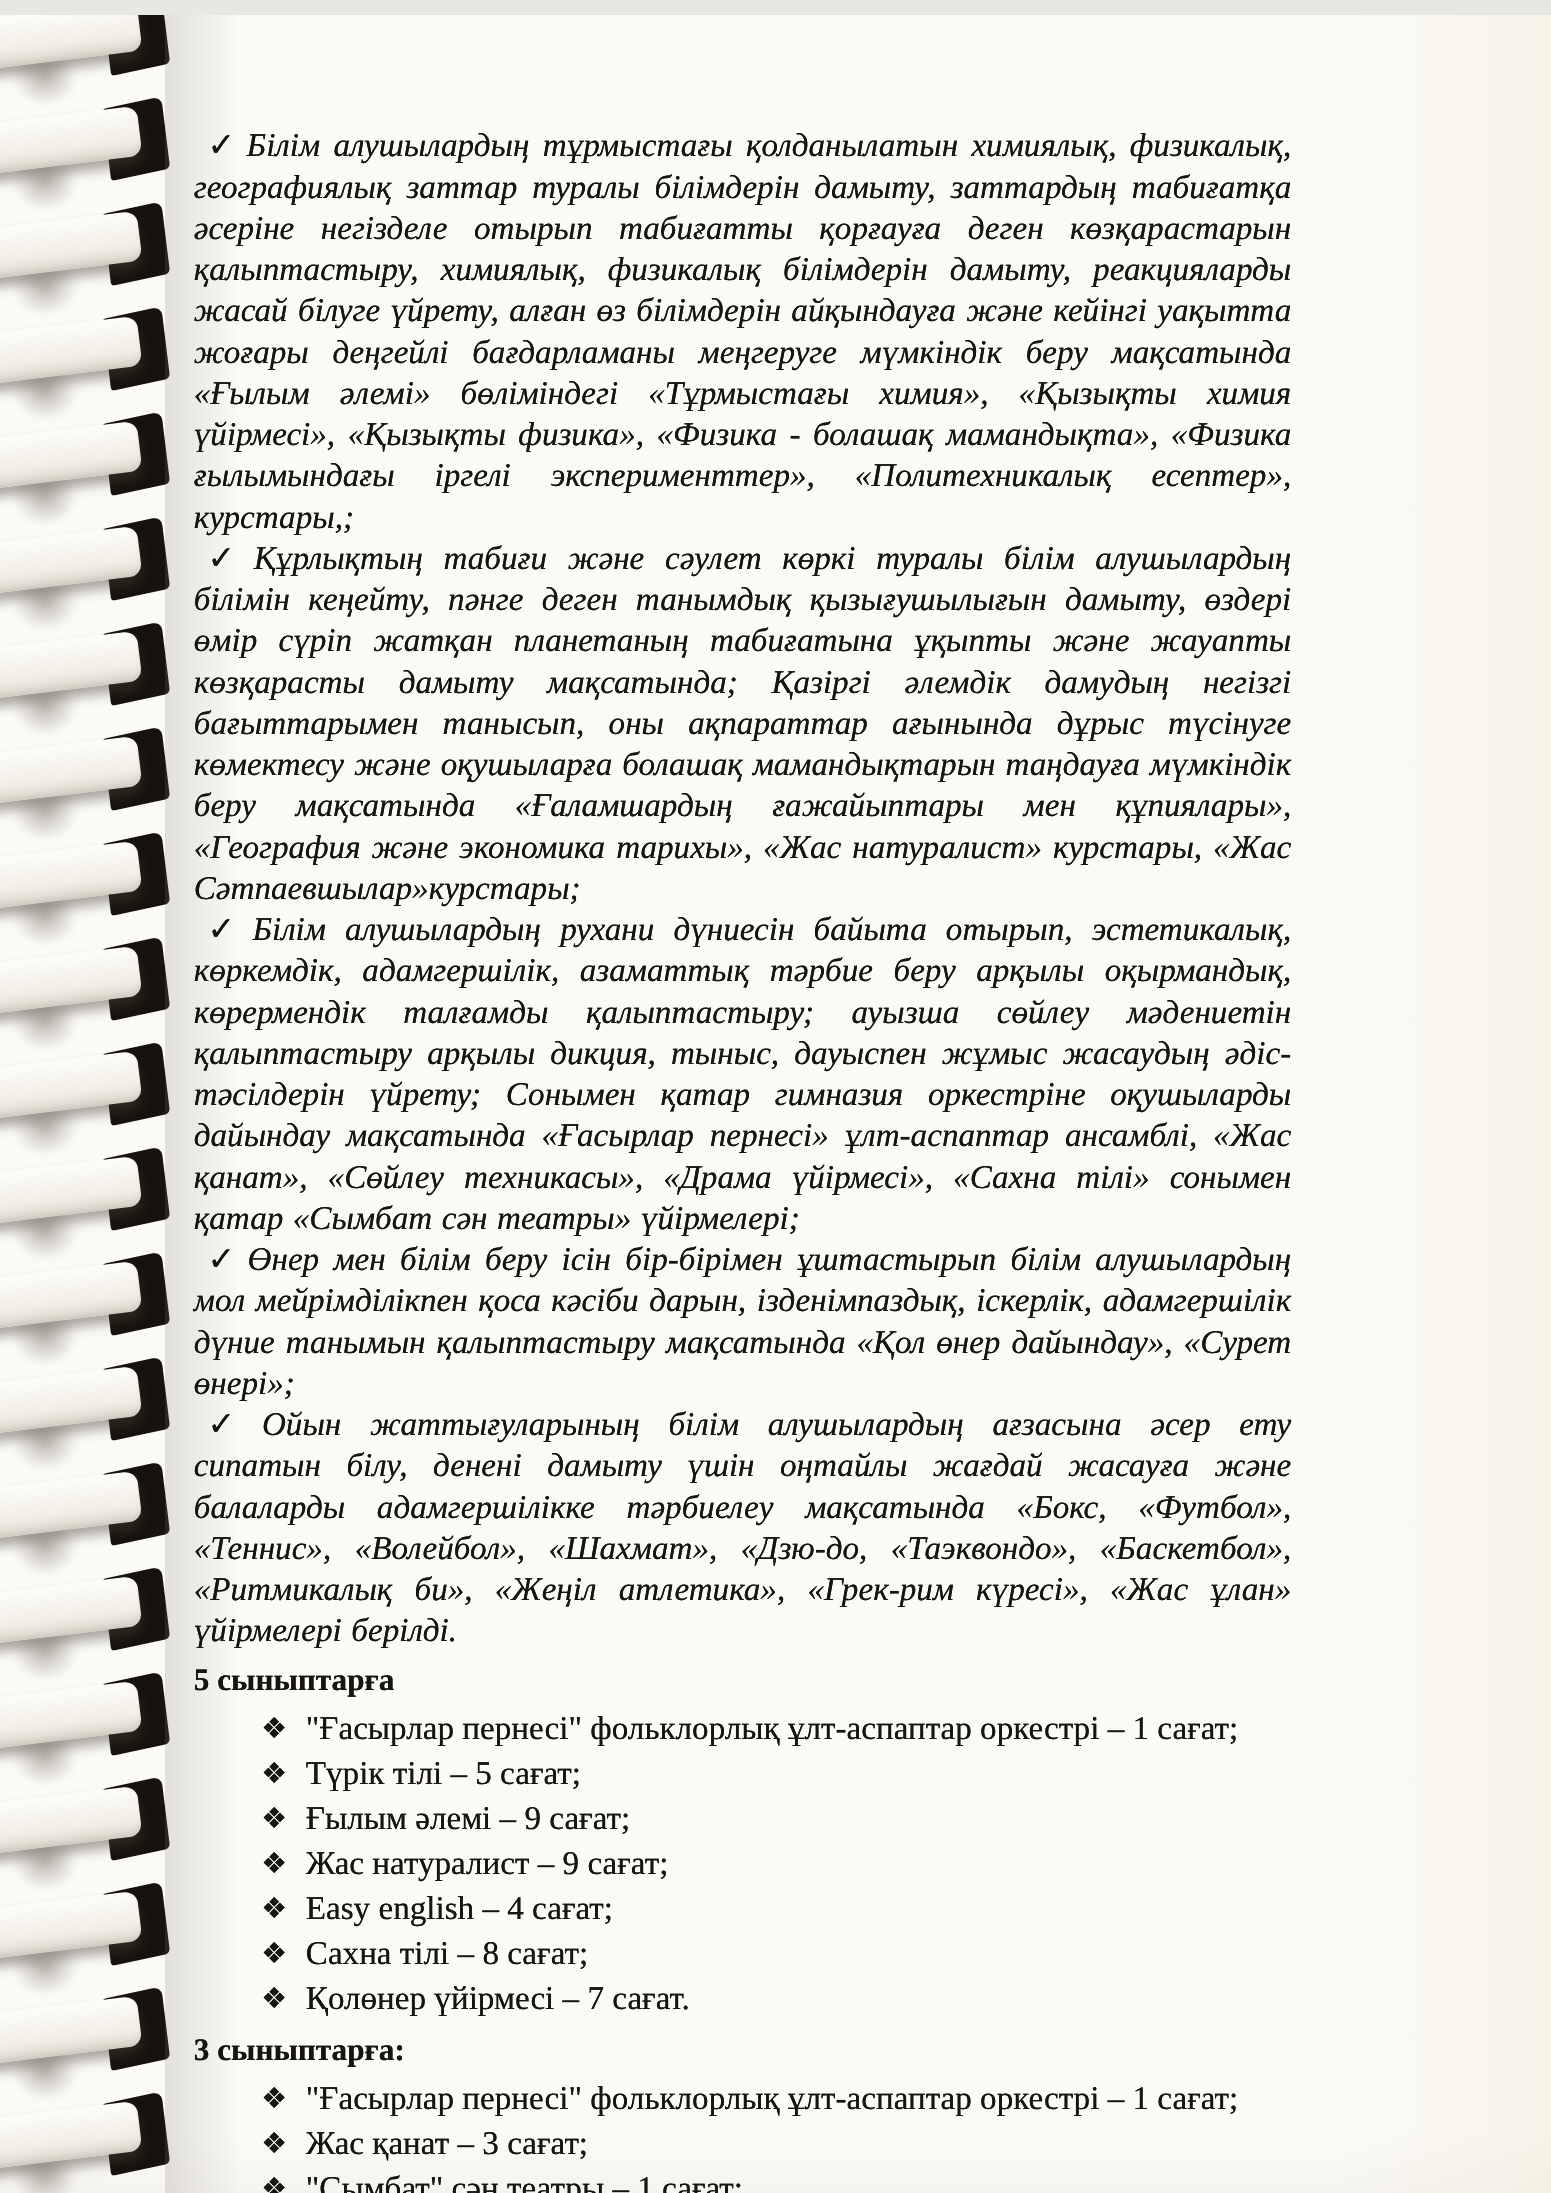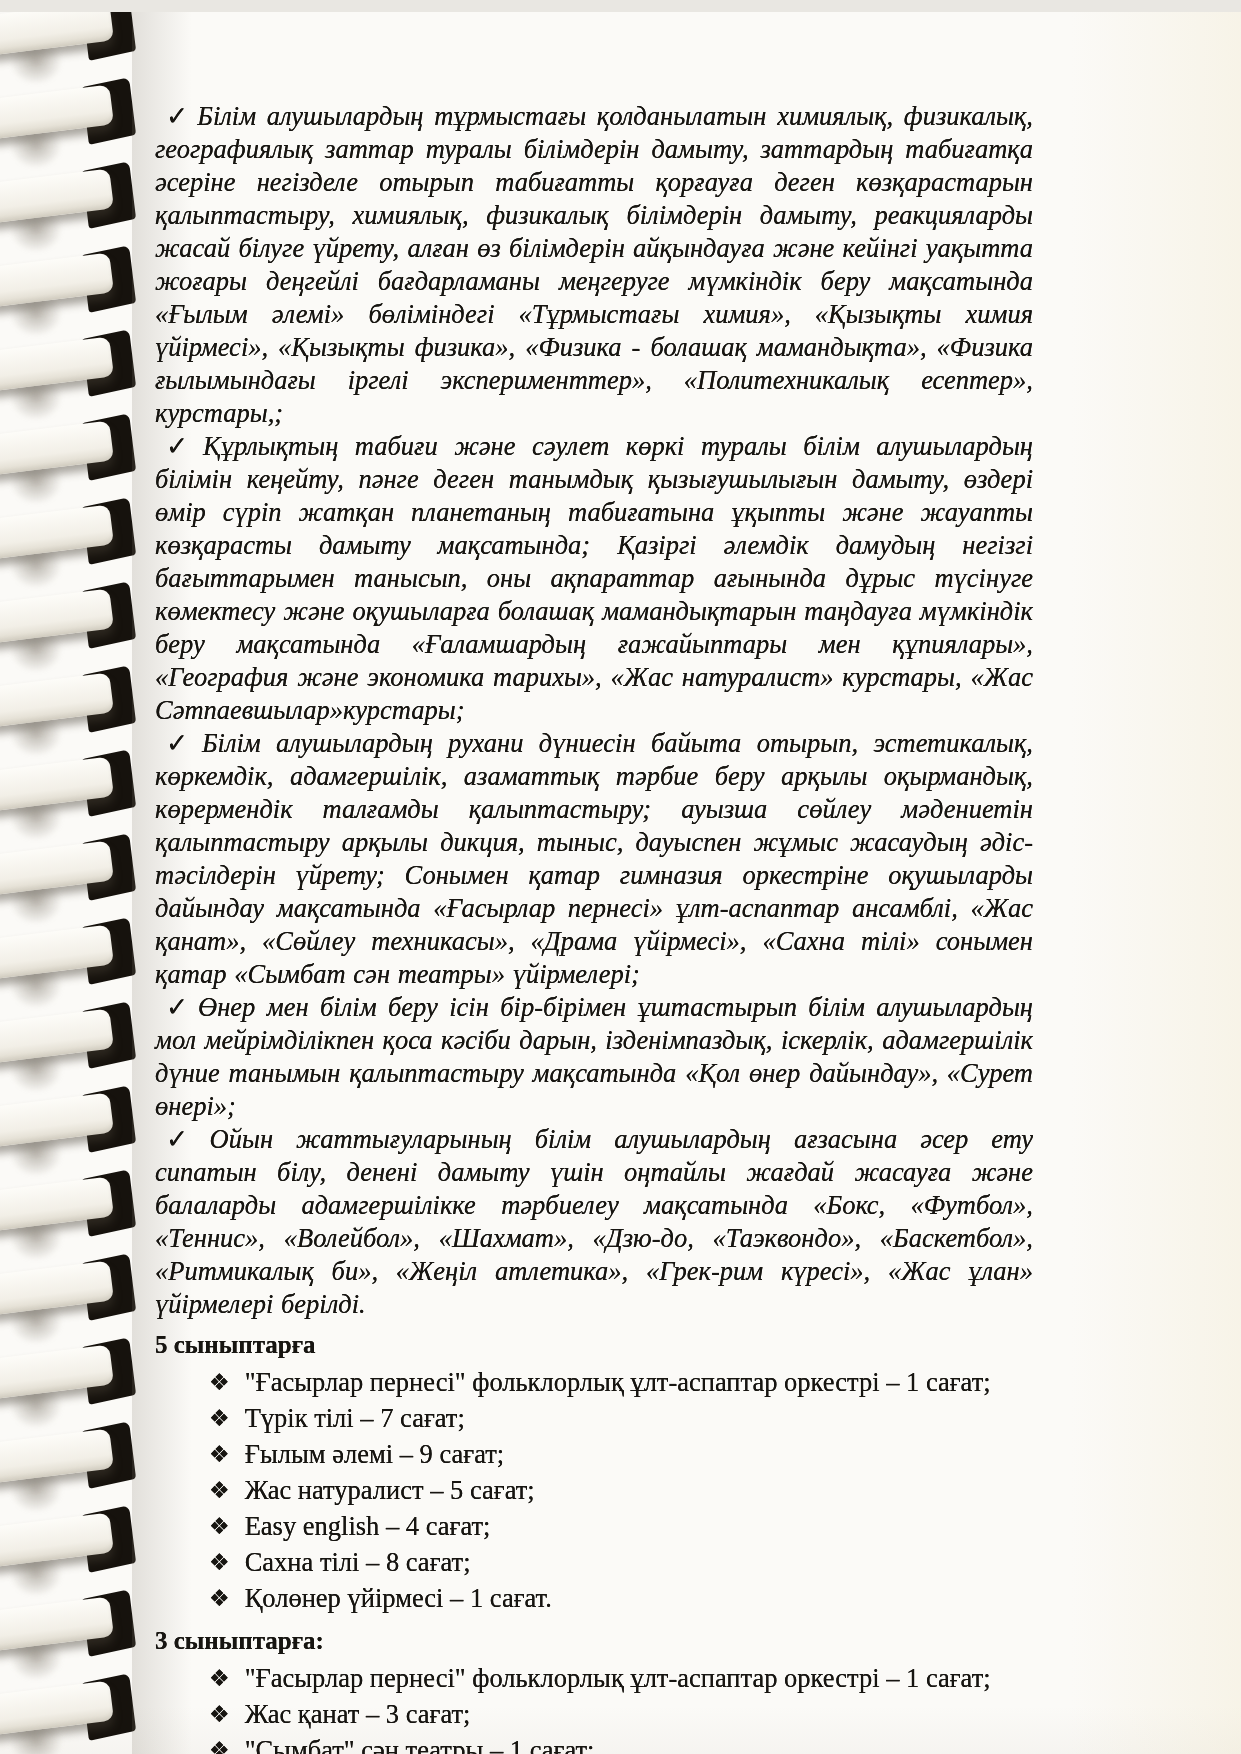--- a/index.html
+++ b/index.html
@@ -180,26 +180,26 @@
         <p class="para"><span class="check">✓</span><span>Білім алушылардың тұрмыстағы қолданылатын химиялық, физикалық, географиялық заттар туралы білімдерін дамыту, заттардың табиғатқа әсеріне негізделе отырып табиғатты қорғауға деген көзқарастарын қалыптастыру, химиялық, физикалық білімдерін дамыту, реакцияларды жасай білуге үйрету,  алған өз білімдерін айқындауға және кейінгі уақытта жоғары деңгейлі бағдарламаны меңгеруге мүмкіндік беру мақсатында «Ғылым әлемі» бөліміндегі «Тұрмыстағы химия», «Қызықты химия үйірмесі», «Қызықты физика», «Физика - болашақ мамандықта», «Физика ғылымындағы іргелі эксперименттер», «Политехникалық есептер», курстары,;</span></p>
         <p class="para"><span class="check">✓</span><span>Құрлықтың табиғи және сәулет көркі туралы білім алушылардың  білімін кеңейту, пәнге деген танымдық қызығушылығын дамыту, өздері өмір сүріп жатқан планетаның табиғатына ұқыпты және жауапты көзқарасты дамыту мақсатында; Қазіргі әлемдік дамудың негізгі бағыттарымен танысып, оны ақпараттар ағынында дұрыс түсінуге көмектесу және оқушыларға болашақ мамандықтарын таңдауға мүмкіндік беру мақсатында «Ғаламшардың ғажайыптары мен құпиялары», «География және экономика тарихы», «Жас натуралист» курстары, «Жас Сәтпаевшылар»курстары;</span></p>
         <p class="para"><span class="check">✓</span><span>Білім алушылардың рухани дүниесін байыта отырып, эстетикалық, көркемдік, адамгершілік, азаматтық тәрбие беру арқылы оқырмандық, көрермендік талғамды қалыптастыру;  ауызша сөйлеу мәдениетін қалыптастыру арқылы  дикция, тыныс, дауыспен жұмыс жасаудың әдіс-тәсілдерін үйрету; Сонымен қатар гимназия оркестріне оқушыларды дайындау мақсатында «Ғасырлар пернесі» ұлт-аспаптар ансамблі, «Жас қанат», «Сөйлеу техникасы», «Драма үйірмесі», «Сахна тілі» сонымен қатар «Сымбат сән театры» үйірмелері;</span></p>
         <p class="para"><span class="check">✓</span><span>Өнер мен білім беру ісін бір-бірімен ұштастырып  білім алушылардың мол мейрімділікпен қоса кәсіби дарын, ізденімпаздық, іскерлік, адамгершілік дүние танымын қалыптастыру мақсатында «Қол өнер дайындау», «Сурет өнері»;</span></p>
         <p class="para"><span class="check">✓</span><span>Ойын  жаттығуларының білім алушылардың ағзасына әсер ету сипатын білу, денені дамыту үшін оңтайлы жағдай жасауға және балаларды адамгершілікке тәрбиелеу мақсатында «Бокс, «Футбол», «Теннис», «Волейбол», «Шахмат», «Дзю-до, «Таэквондо», «Баскетбол», «Ритмикалық би», «Жеңіл атлетика», «Грек-рим күресі», «Жас ұлан» үйірмелері берілді.</span></p>
       </div>
     <div id="sections">
         <h2 class="sec-head">5 сыныптарға</h2>
         <ul class="sec-list">
           <li><span class="diamond">❖</span><span>"Ғасырлар пернесі" фольклорлық ұлт-аспаптар оркестрі  – 1 сағат;</span></li>
-          <li><span class="diamond">❖</span><span>Түрік тілі  – 7 сағат;</span></li>
+          <li><span class="diamond">❖</span><span>Түрік тілі  – 5 сағат;</span></li>
           <li><span class="diamond">❖</span><span>Ғылым әлемі – 9 сағат;</span></li>
-          <li><span class="diamond">❖</span><span>Жас натуралист  – 5 сағат;</span></li>
+          <li><span class="diamond">❖</span><span>Жас натуралист  – 9 сағат;</span></li>
           <li><span class="diamond">❖</span><span>Easy english  – 4 сағат;</span></li>
           <li><span class="diamond">❖</span><span>Сахна тілі  – 8 сағат;</span></li>
-          <li><span class="diamond">❖</span><span>Қолөнер үйірмесі  – 1 сағат.</span></li>
+          <li><span class="diamond">❖</span><span>Қолөнер үйірмесі  – 7 сағат.</span></li>
         </ul>
         <h2 class="sec-head">3 сыныптарға:</h2>
         <ul class="sec-list">
           <li><span class="diamond">❖</span><span>"Ғасырлар пернесі" фольклорлық ұлт-аспаптар оркестрі  – 1 сағат;</span></li>
           <li><span class="diamond">❖</span><span>Жас қанат  – 3 сағат;</span></li>
           <li><span class="diamond">❖</span><span>"Сымбат" сән театры – 1 сағат;</span></li>
         </ul>
       </div>
   </div>
 </div>

